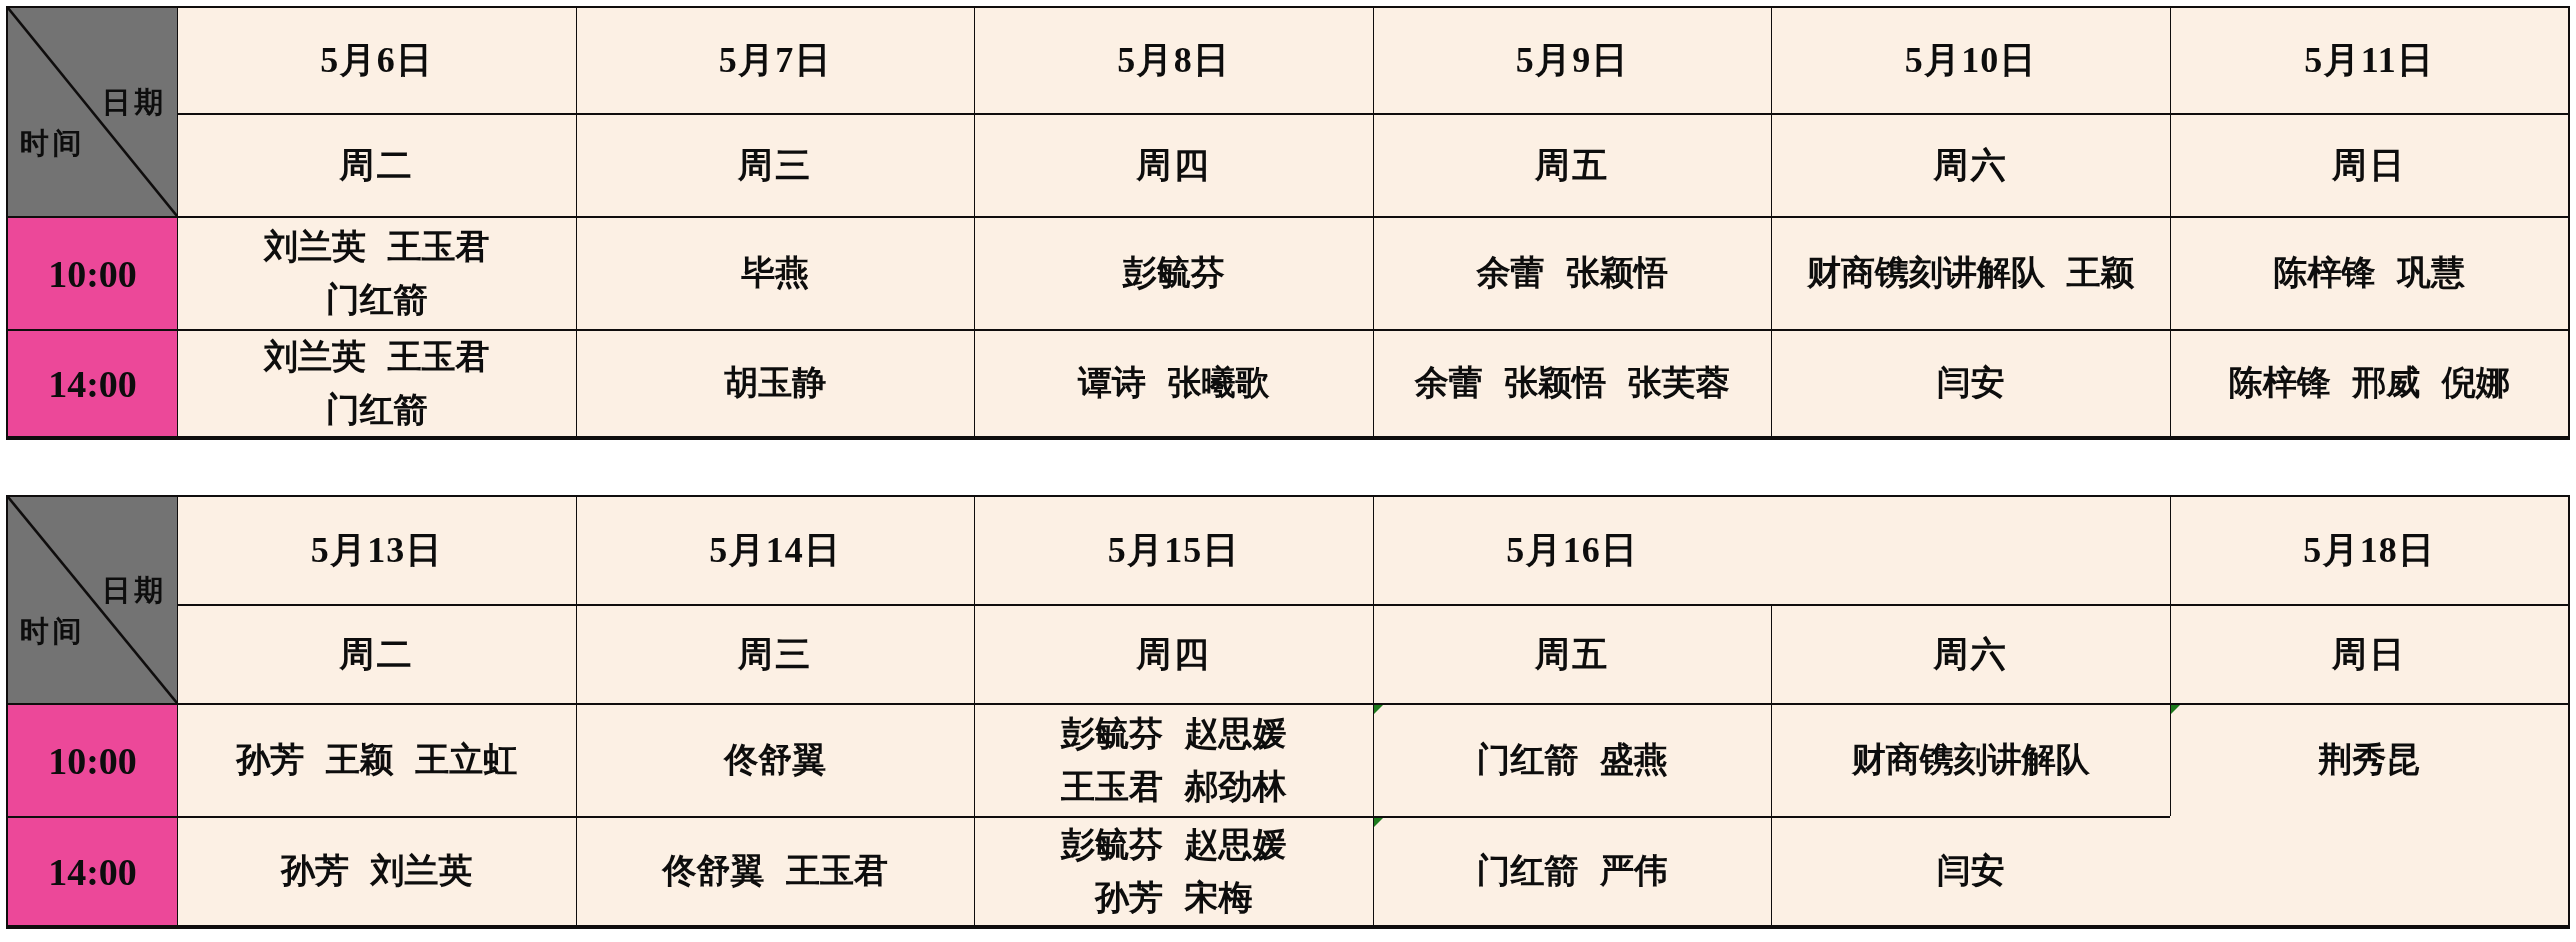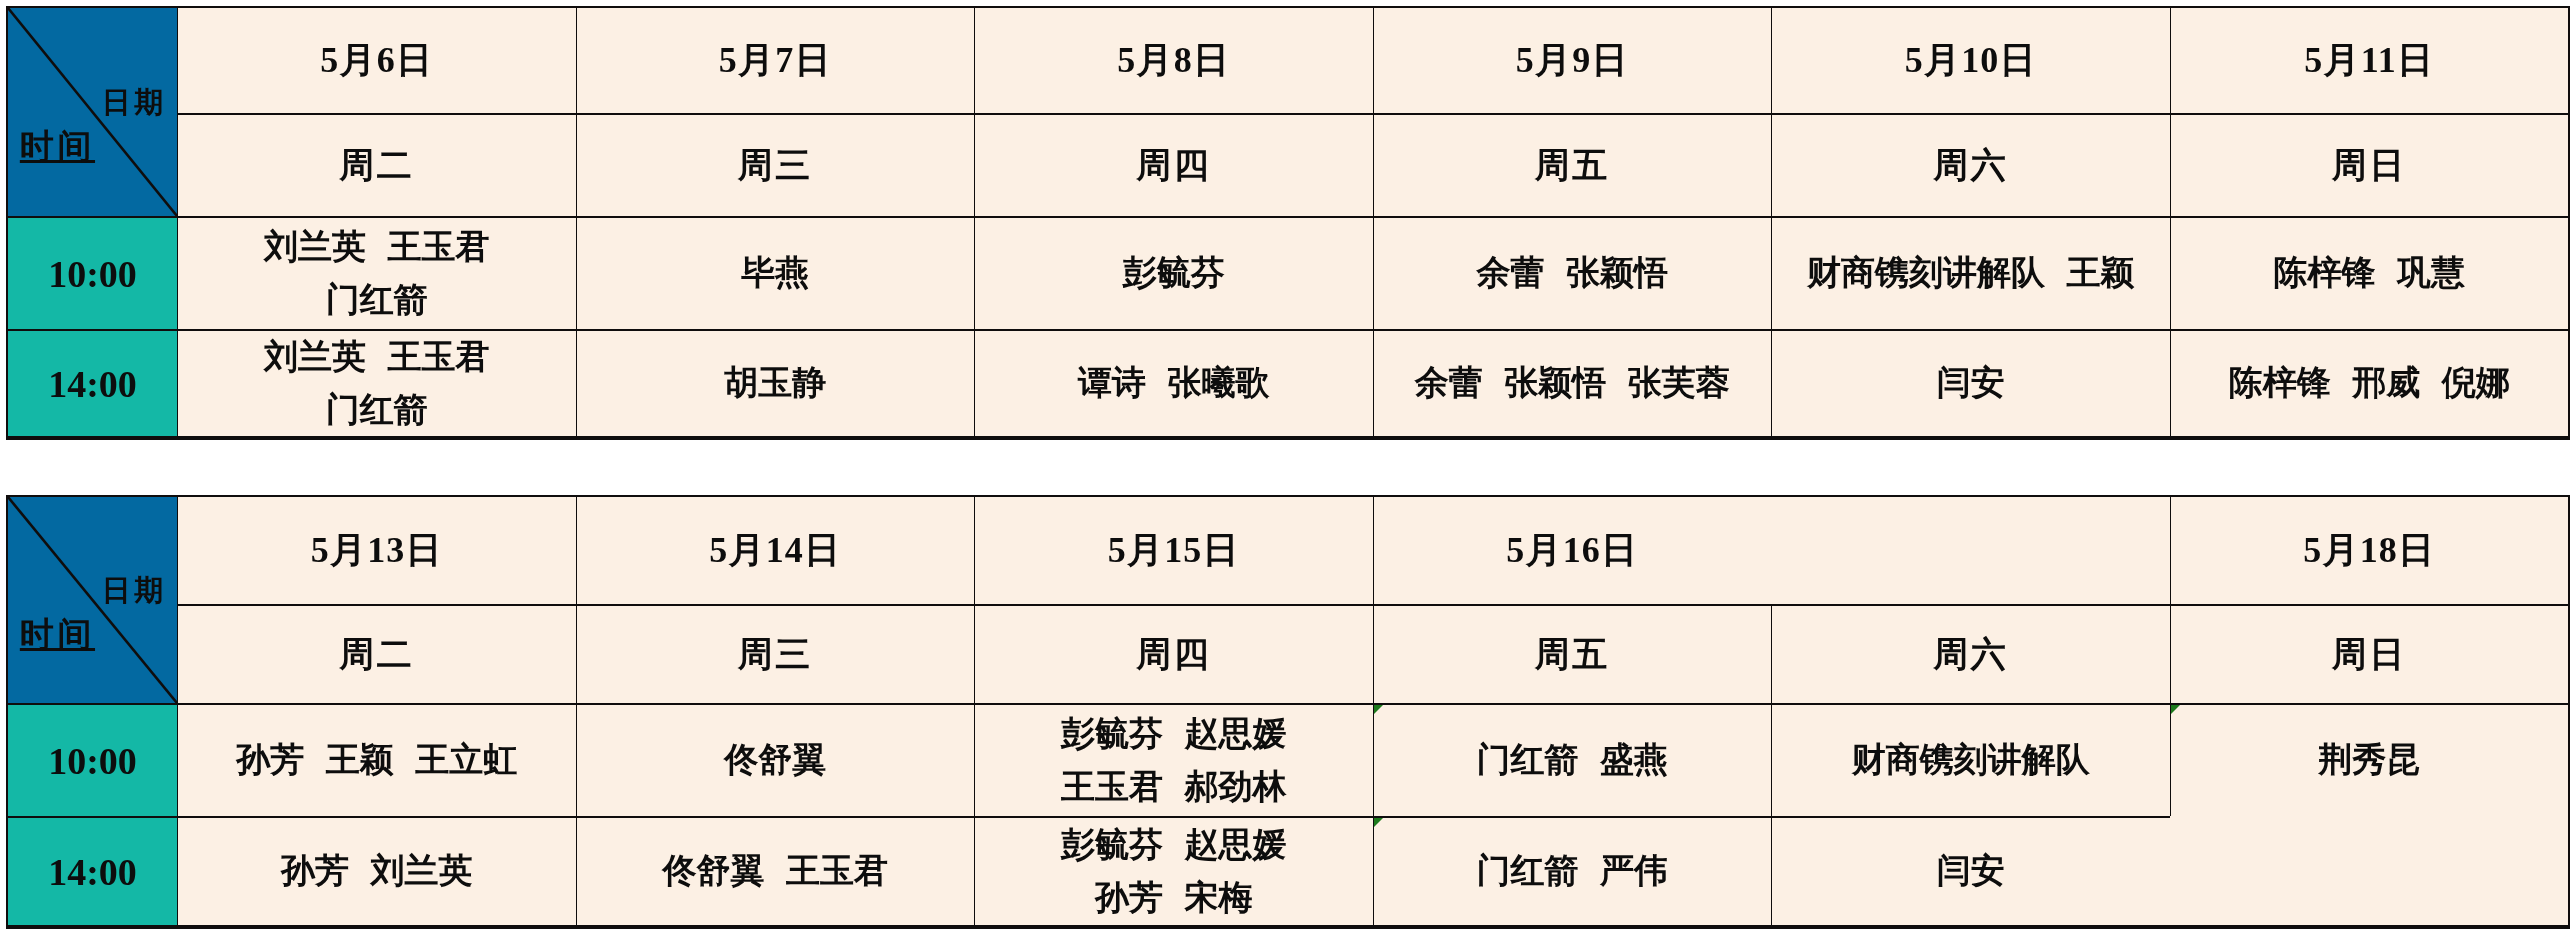--- a/index.html
+++ b/index.html
@@ -26,41 +26,41 @@
     display:flex;flex-direction:column;
     align-items:center;justify-content:center;
     text-align:left;
     box-sizing:border-box;
     border-left:1.8px solid #0f0d0d;
     border-top:2.4px solid #0f0d0d;
     overflow:hidden;
   }
   .no-left{border-left:none;}
   .no-top{border-top:none;}
-  .pink{background:#14b8a6;}
+  .pink{background:#ec4899;}
   .cream{background:#fcf0e4;}
   .date-cell{font-size:36px;font-weight:bold;letter-spacing:1.2px;}
   .weekday-cell{font-size:35px;font-weight:bold;letter-spacing:2.4px;}
   .time-cell{font-size:38px;font-weight:bold;}
   .names-cell{font-size:34px;font-weight:bold;line-height:1.55;word-spacing:13px;padding:0 8.4px;}
   .name-line{display:block;}
   .corner{
     position:relative;
     grid-column:1;grid-row:1 / span 2;
-    background:#0369a1;
+    background:#737373;
     box-sizing:border-box;
   }
   .corner svg{position:absolute;inset:0;width:100%;height:100%;}
   .corner-date{
     position:absolute;right:6%;top:36%;
     font-size:29px;font-weight:bold;letter-spacing:3.6px;
   }
   .corner-time{
     position:absolute;left:7%;top:56%;
-    font-size:34px;font-weight:bold;letter-spacing:3.6px;text-decoration:underline;
+    font-size:29px;font-weight:bold;letter-spacing:3.6px;
   }
   .flag{
     position:absolute;left:0;top:0;
     width:0;height:0;
     border-left:9.6px solid #1d7a1d;
     border-bottom:9.6px solid transparent;
   }
 </style>
 </head>
 <body>

